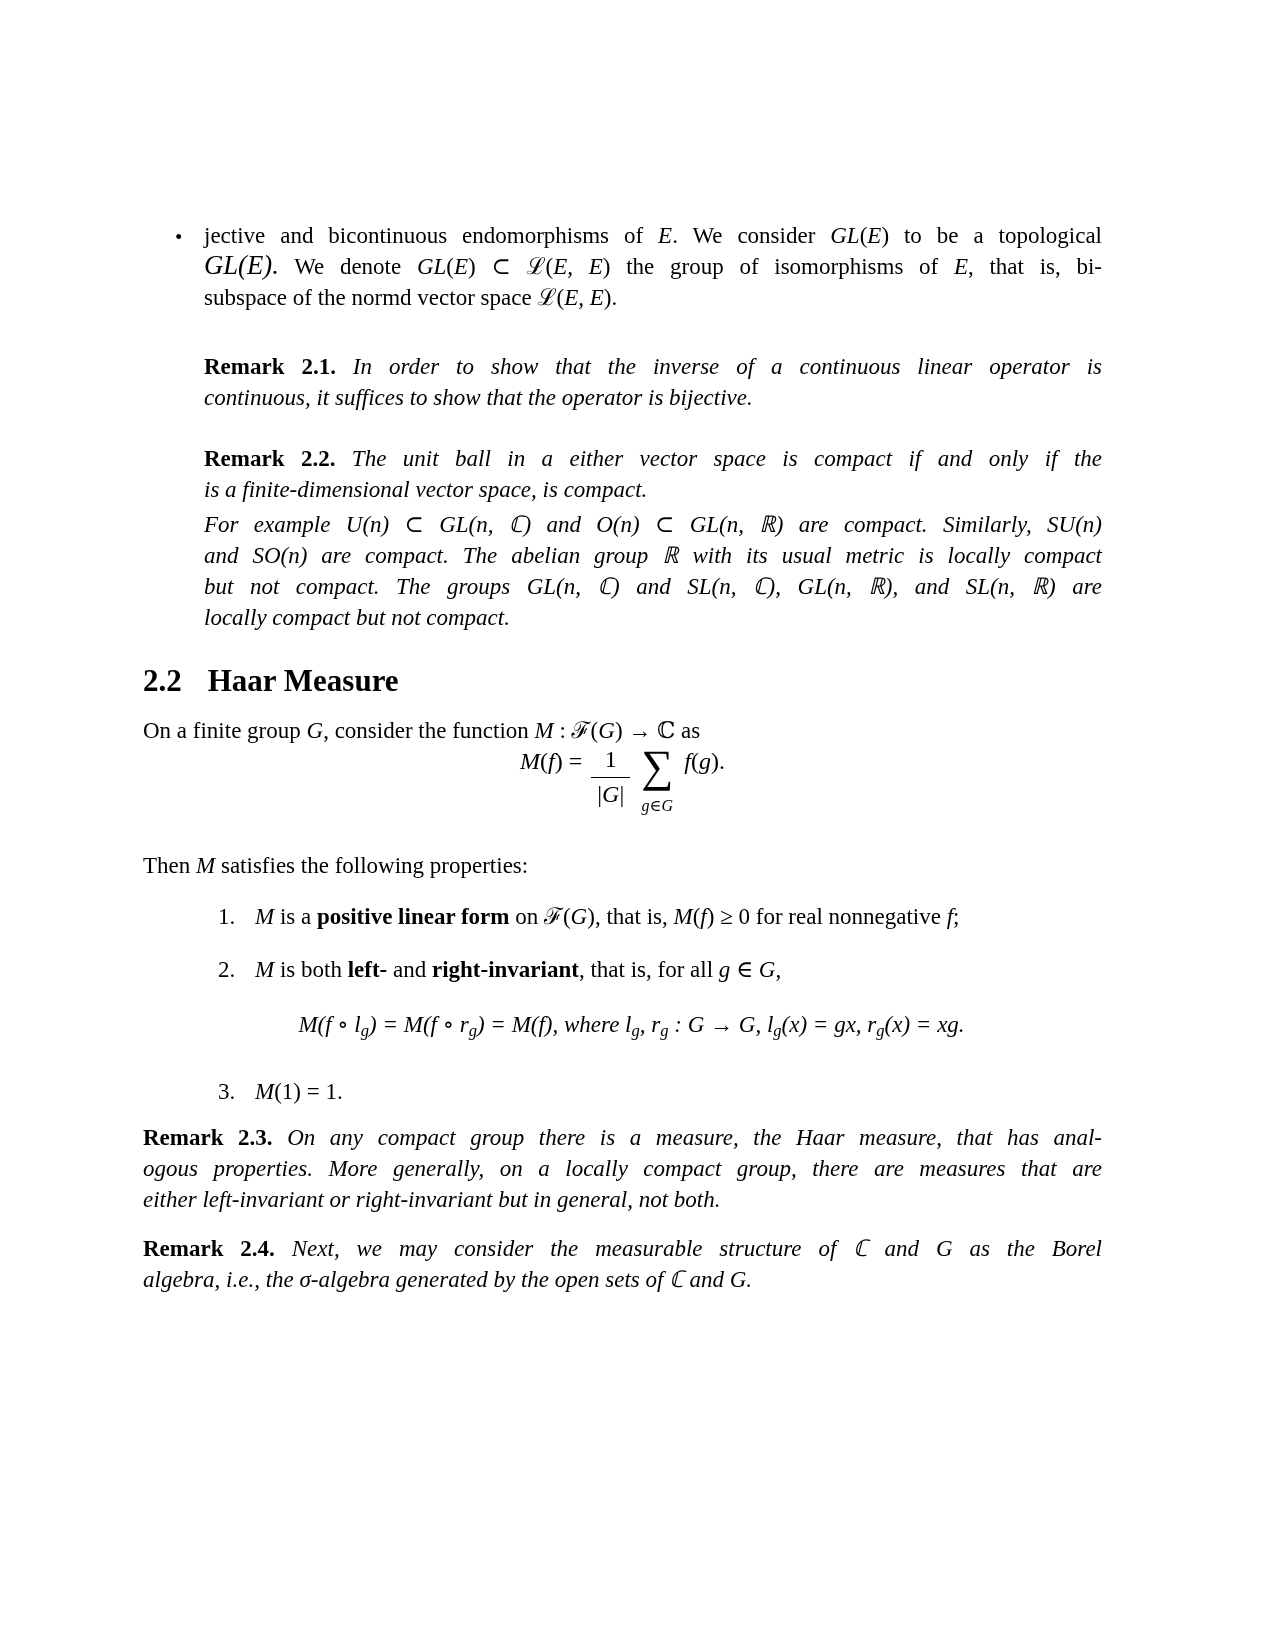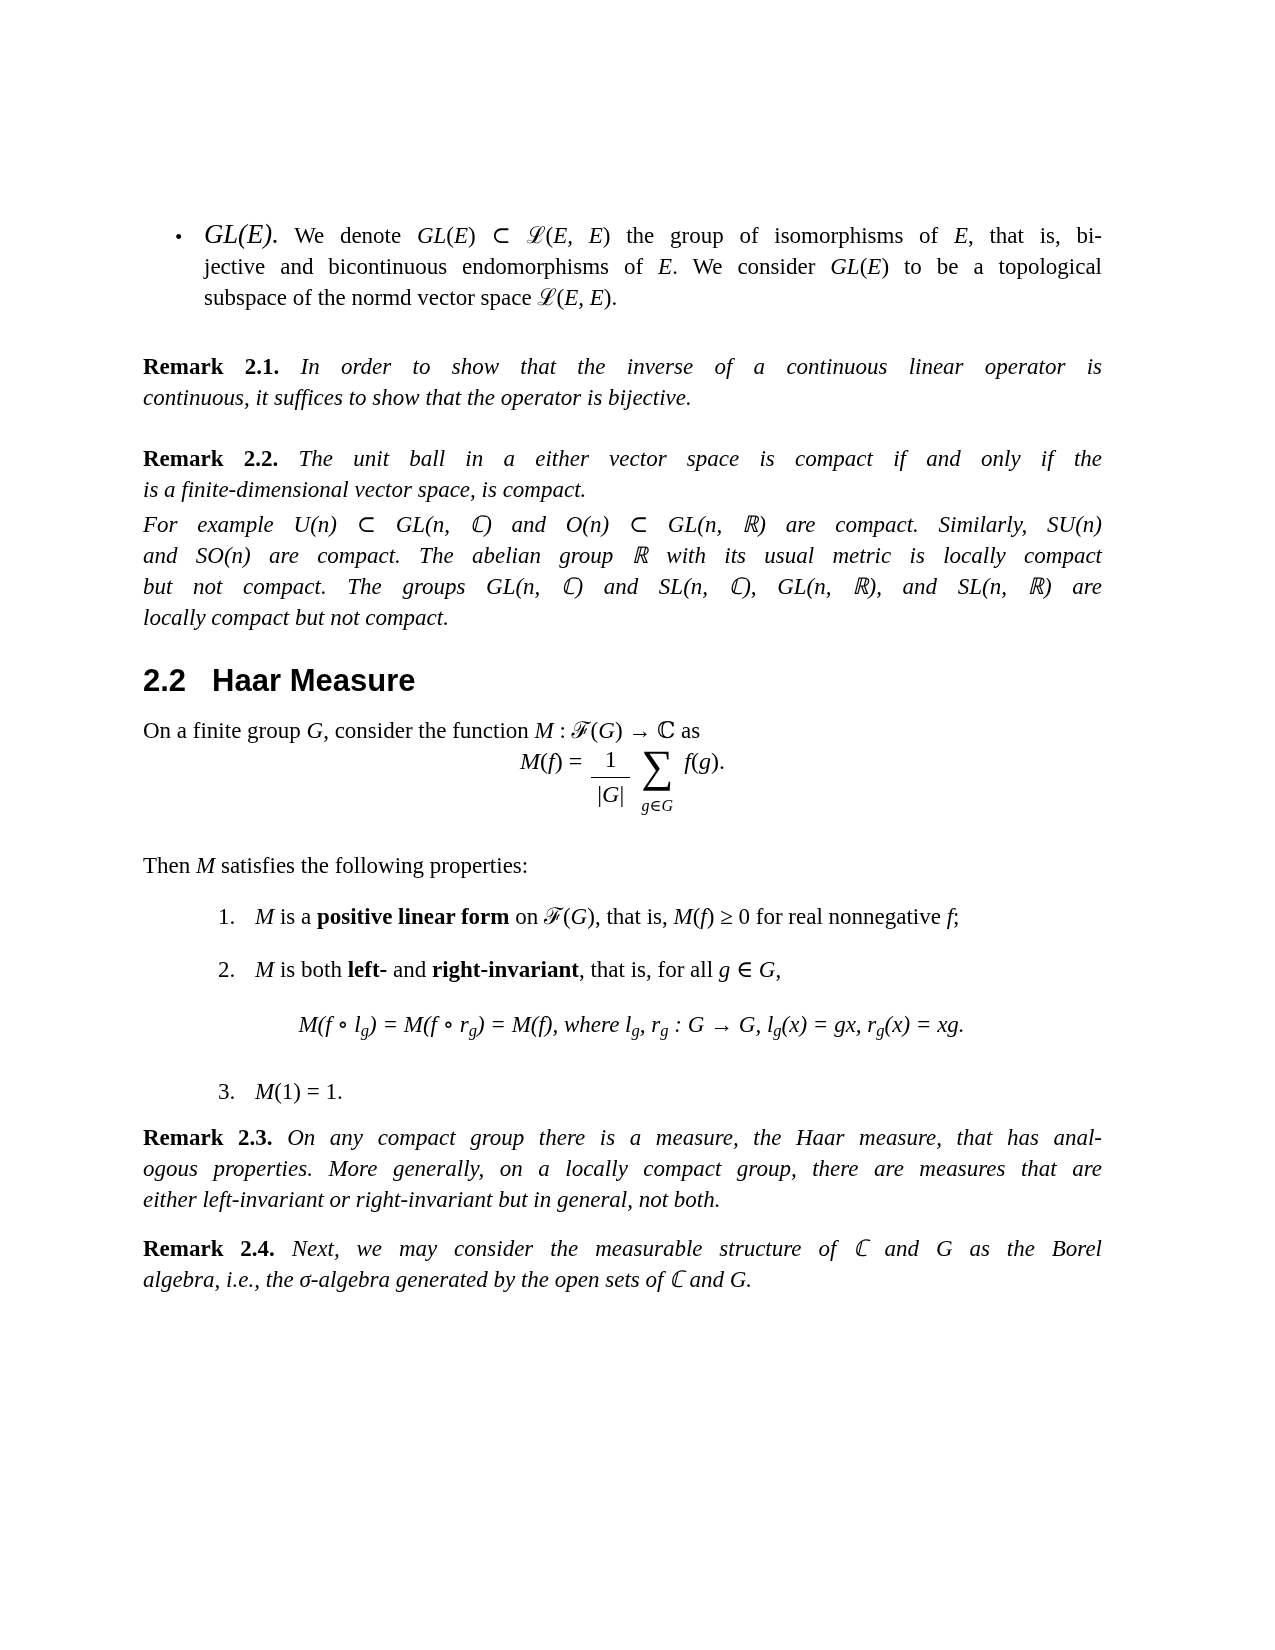--- a/index.html
+++ b/index.html
@@ -23,29 +23,29 @@
   
   .s-r{font-style:normal;}
   .s-i{font-style:italic;}
   .s-b{font-weight:bold;font-style:normal;}
   .s-is{font-style:italic;font-size:0.72em;vertical-align:-0.22em;line-height:0;}
   .s-lg{font-style:italic;font-size:1.16em;line-height:1;}
 
   
   .bullet-item{position:relative;margin-left:61px;margin-bottom:38px;}
   .bullet{position:absolute;left:-29px;top:2px;font-size:21px;}
-  .indent{}
+  .indent{margin-left:61px;}
   .r21{margin-bottom:30px;}
   .r22{margin-bottom:4px;}
   .example{margin-bottom:30px;}
 
   .section{
     font-size:31px;line-height:36px;font-weight:bold;
     margin:0 0 16px 0;display:flex;gap:26px;
-    font-family:Liberation Sans, sans-serif;
+    font-family:Liberation Serif, serif;
   }
   .intro{}
 
   .equation{
     display:flex;justify-content:center;align-items:flex-start;
     gap:9px;margin:0 0 36px 0;min-height:64px;font-size:24px;
   }
   .frac{display:inline-flex;flex-direction:column;align-items:center;line-height:1.15;}
   .frac .num{padding:0 6px 3px 6px;}
   .frac .den{border-top:1.6px solid #000;padding:3px 6px 0 6px;}
@@ -70,22 +70,22 @@
 </style>
 </head>
 <body>
 
 <div class="page">
   <div class="content">
 
     <div class="bullet-item">
       <span class="bullet">•</span>
       <div>
+          <div class="jl"><span class="s-r">jective and bicontinuous endomorphisms of </span><span class="s-i">E</span><span class="s-r">. We consider </span><span class="s-i">GL</span><span class="s-r">(</span><span class="s-i">E</span><span class="s-r">) to be a topological</span></div>
           <div class="jl"><span class="s-lg">GL(E).</span><span class="s-r">  We denote </span><span class="s-i">GL</span><span class="s-r">(</span><span class="s-i">E</span><span class="s-r">) ⊂ ℒ(</span><span class="s-i">E, E</span><span class="s-r">) the group of isomorphisms of </span><span class="s-i">E</span><span class="s-r">, that is, bi-</span></div>
-          <div class="jl"><span class="s-r">jective and bicontinuous endomorphisms of </span><span class="s-i">E</span><span class="s-r">. We consider </span><span class="s-i">GL</span><span class="s-r">(</span><span class="s-i">E</span><span class="s-r">) to be a topological</span></div>
           <div class="jl last"><span class="s-r">subspace of the normd vector space ℒ(</span><span class="s-i">E, E</span><span class="s-r">).</span></div>
         </div>
     </div>
 
     <div class="indent r21">
         <div class="jl"><span class="s-b">Remark 2.1.</span><span class="s-i"> In order to show that the inverse of a continuous linear operator is</span></div>
         <div class="jl last"><span class="s-i">continuous, it suffices to show that the operator is bijective.</span></div>
       </div>
 
     <div class="indent r22">

